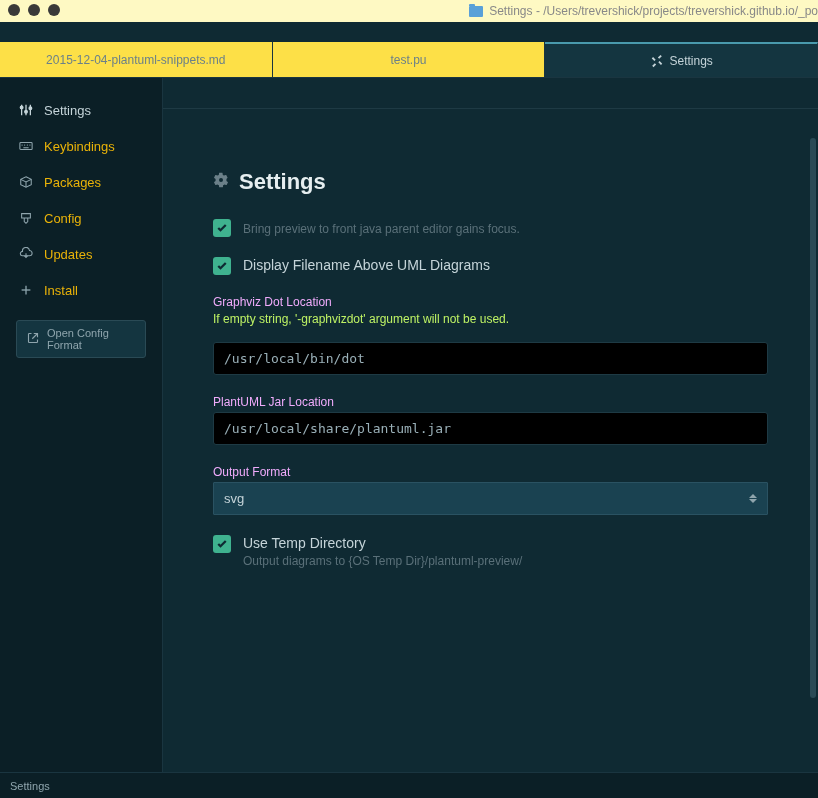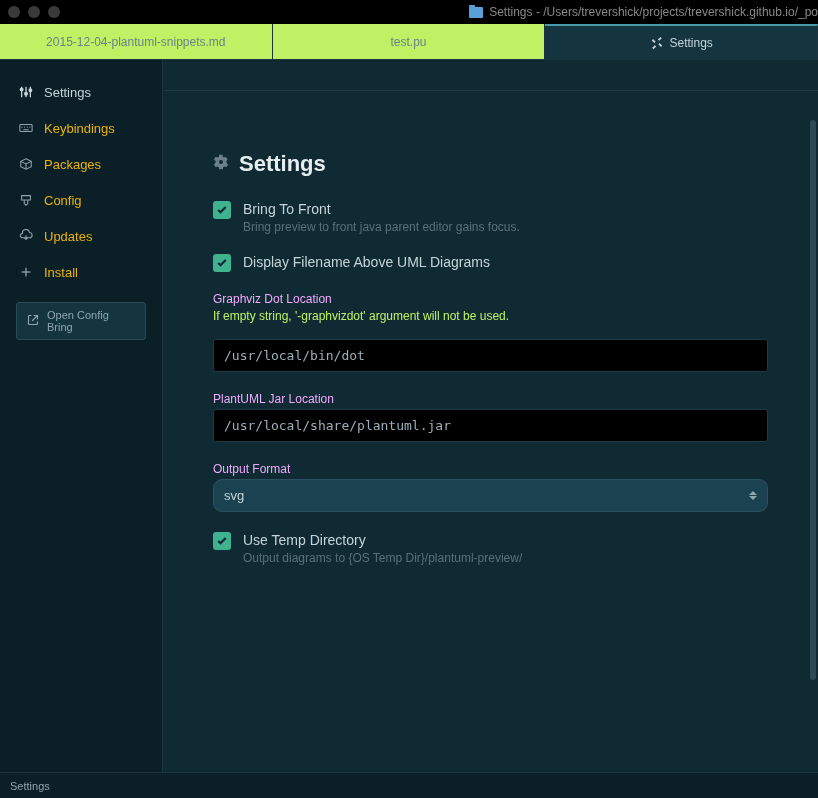--- a/index.html
+++ b/index.html
@@ -7,24 +7,24 @@
       width: 818px;
       height: 798px;
       background: #0f2a33;
       font-family: -apple-system, BlinkMacSystemFont, "Segoe UI", sans-serif;
       color: #8fa5ad;
       overflow: hidden;
       position: relative;
     }
     .titlebar {
       height: 22px;
-      background: #000000;
-      display: flex;
-      align-items: center;
-      padding: 12px 8px;
+      background: #fef9c3;
+      display: flex;
+      align-items: flex-start;
+      padding: 4px 8px;
       position: relative;
     }
     .traffic-lights {
       display: flex;
       gap: 8px;
     }
     .traffic-light {
       width: 12px;
       height: 12px;
       border-radius: 50%;
@@ -52,23 +52,24 @@
       position: absolute;
       top: -2px;
       left: 0;
       width: 6px;
       height: 2px;
       background: #5aa0d8;
       border-radius: 1px 1px 0 0;
     }
     .tabs {
       height: 36px;
-      background: #bef264;
+      background: #fde047;
       display: flex;
       border-bottom: 1px solid #1a3540;
+      margin-top: 20px;
     }
     .tab {
       flex: 1;
       display: flex;
       align-items: center;
       justify-content: center;
       font-size: 12px;
       color: #6b8089;
       border-right: 1px solid #1a3540;
       cursor: pointer;
@@ -200,21 +201,21 @@
       border-radius: 3px;
       padding: 8px 10px;
       color: #9ab0b8;
       font-family: Menlo, Monaco, monospace;
       font-size: 13px;
     }
     .select-input {
       width: 100%;
       background: #1a4251;
       border: 1px solid #2a5262;
-      border-radius: 9px;
+      border-radius: 1px;
       padding: 8px 10px;
       color: #c5d4d9;
       font-size: 13px;
       position: relative;
       cursor: pointer;
       display: flex;
       align-items: center;
       justify-content: space-between;
     }
     .select-arrows {
@@ -353,21 +354,21 @@
           </svg>
       </span>
       <span>Install</span>
     </div>
     <div class="open-config-btn">
       <span>
         <svg width="12" height="12" viewBox="0 0 16 16" fill="none" stroke="#8fa5ad" stroke-width="1.5">
             <path d="M6 2H3a1 1 0 00-1 1v10a1 1 0 001 1h10a1 1 0 001-1v-3M9 2h5v5M14 2L7 9"></path>
           </svg>
       </span>
-      <span>Open Config Bring</span>
+      <span>Open Config Format</span>
     </div>
   </div>
 
   <div class="content">
     <div class="content-inner">
       <div class="section-header">
         <span>
           <svg width="16" height="16" viewBox="0 0 16 16" fill="#6b8089">
               <path d="M8 10a2 2 0 100-4 2 2 0 000 4zm5.5-2a5.5 5.5 0 01-.1 1l1.4 1.1c.1.1.2.3.1.5l-1.3 2.3c-.1.2-.3.2-.5.2l-1.7-.7c-.4.3-.8.5-1.2.7l-.3 1.8c0 .2-.2.3-.4.3H6.5c-.2 0-.4-.1-.4-.3l-.3-1.8c-.4-.2-.8-.4-1.2-.7l-1.7.7c-.2 0-.4 0-.5-.2L1.1 10.6c-.1-.2 0-.4.1-.5L2.6 9a5.5 5.5 0 010-2L1.2 5.9c-.1-.1-.2-.3-.1-.5l1.3-2.3c.1-.2.3-.2.5-.2l1.7.7c.4-.3.8-.5 1.2-.7l.3-1.8c0-.2.2-.3.4-.3h2.6c.2 0 .4.1.4.3l.3 1.8c.4.2.8.4 1.2.7l1.7-.7c.2 0 .4 0 .5.2l1.3 2.3c.1.2 0 .4-.1.5L13.4 7c.1.3.1.7.1 1z"></path>
             </svg>
@@ -375,21 +376,20 @@
         <h1 class="section-title">Settings</h1>
       </div>
 
       <div class="setting-row checkbox-row">
         <div class="checkbox">
           <svg viewBox="0 0 16 16" fill="none" stroke="#0f2a33" stroke-width="3">
               <path d="M3 8l3 3 7-7"></path>
             </svg>
         </div>
         <div class="checkbox-content">
-          <div class="checkbox-label">Bring To Front</div>
           <div class="checkbox-desc">Bring preview to front java parent editor gains focus.</div>
         </div>
       </div>
 
       <div class="setting-row checkbox-row">
         <div class="checkbox">
           <svg viewBox="0 0 16 16" fill="none" stroke="#0f2a33" stroke-width="3">
               <path d="M3 8l3 3 7-7"></path>
             </svg>
         </div>

